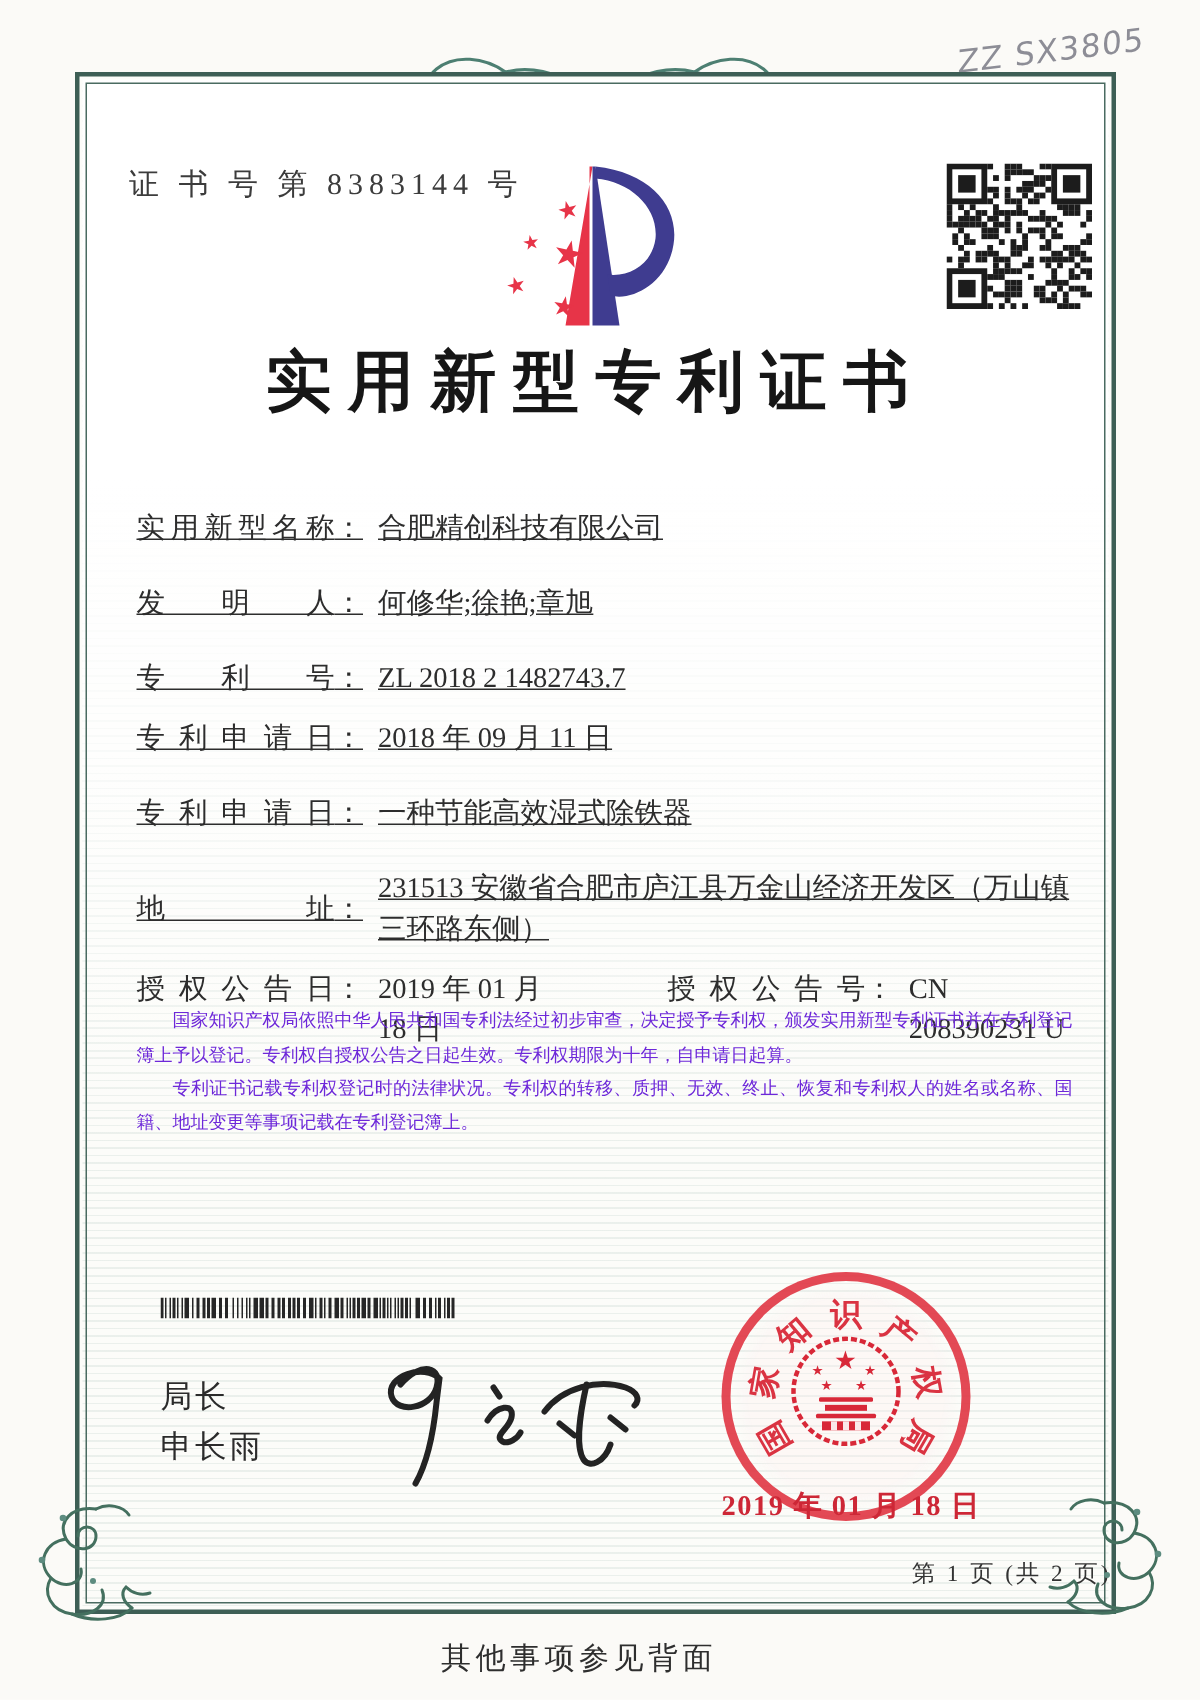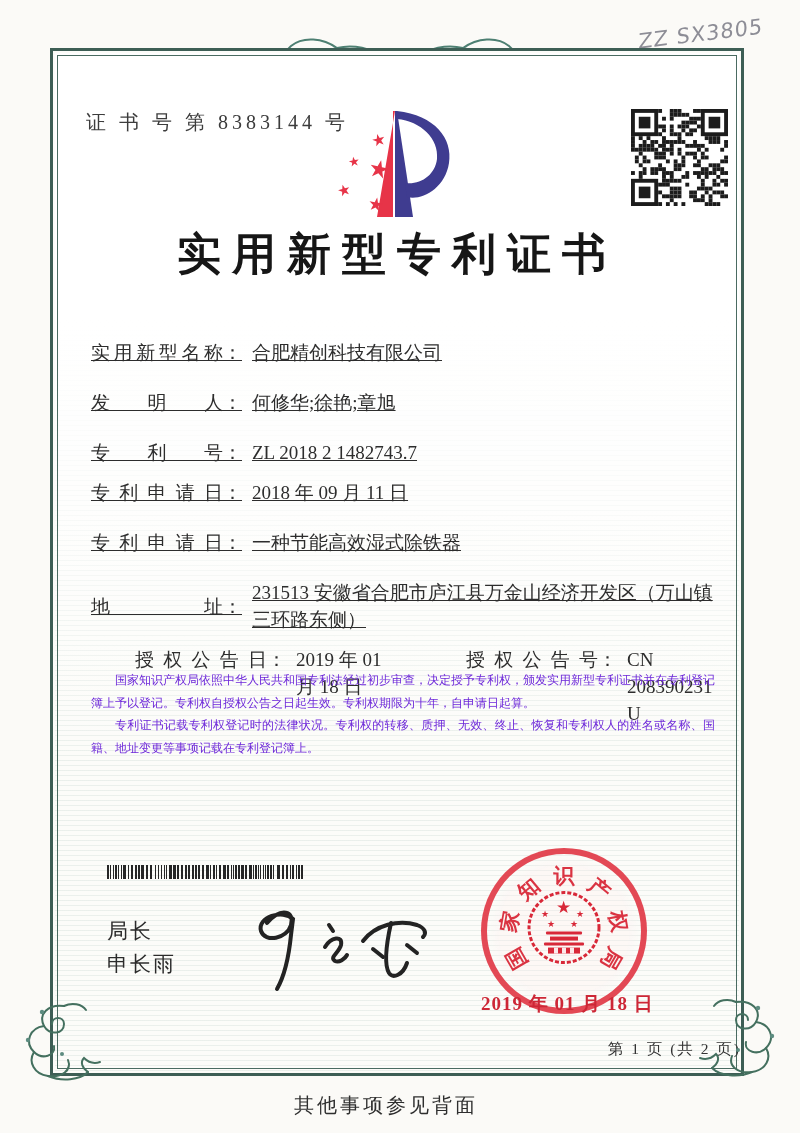--- a/index.html
+++ b/index.html
@@ -40,21 +40,21 @@
   
   .fields{position:absolute;left:38px;top:288px;width:622px;font-size:19px;color:#2d2d2d;}
   .frow{display:flex;align-items:center;line-height:27px;margin-bottom:23px;text-decoration:underline;}
   .frow.tight{margin-bottom:13px;}
   .flabel{
     display:inline-block;width:132px;flex:none;
     text-align:justify;text-align-last:justify;
   }
   .fcolon{flex:none;margin-right:10px;}
   .fvalue{display:inline-block;max-width:468px;}
-  .grant{display:flex;line-height:27px;margin-top:2px;margin-left:44px;}
+  .grant{display:flex;line-height:27px;margin-top:2px;}
   .grant .pair{display:flex;}
   .grant .gap{width:66px;flex:none;}
   
   .paras{position:absolute;left:38px;top:618px;width:624px;font-size:12px;line-height:1.88;color:#6d28d9;}
   .paras p{margin:0;text-indent:2em;text-align:justify;}
   
   .barcode{position:absolute;left:54px;top:814px;width:200px;height:14px;}
   .signer{position:absolute;left:54px;top:864px;font-size:21px;line-height:33px;color:#2b2b2b;letter-spacing:2px;}
   .signature{position:absolute;left:168px;top:838px;width:220px;height:110px;}
   .seal{

